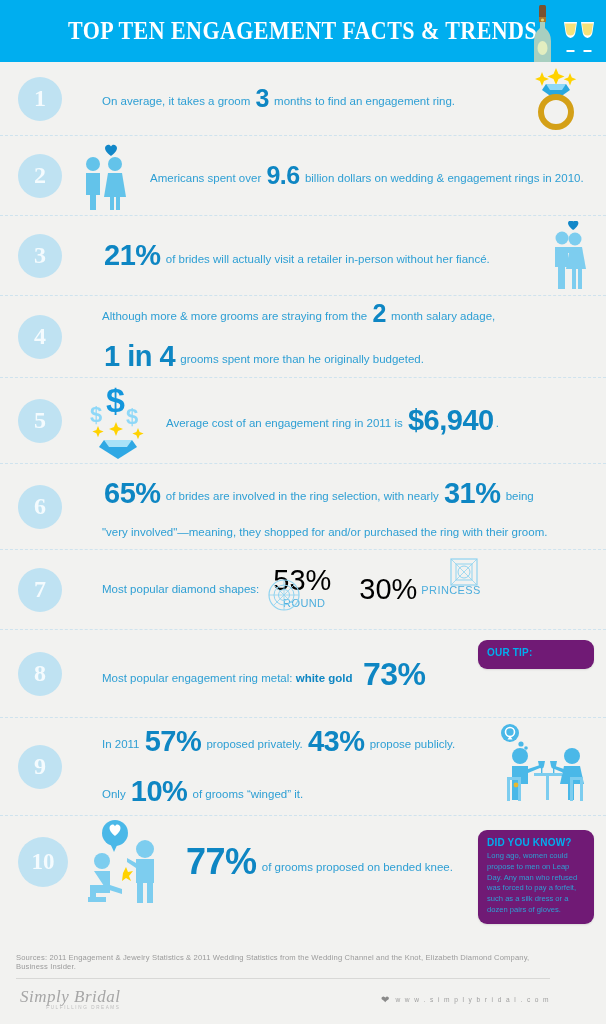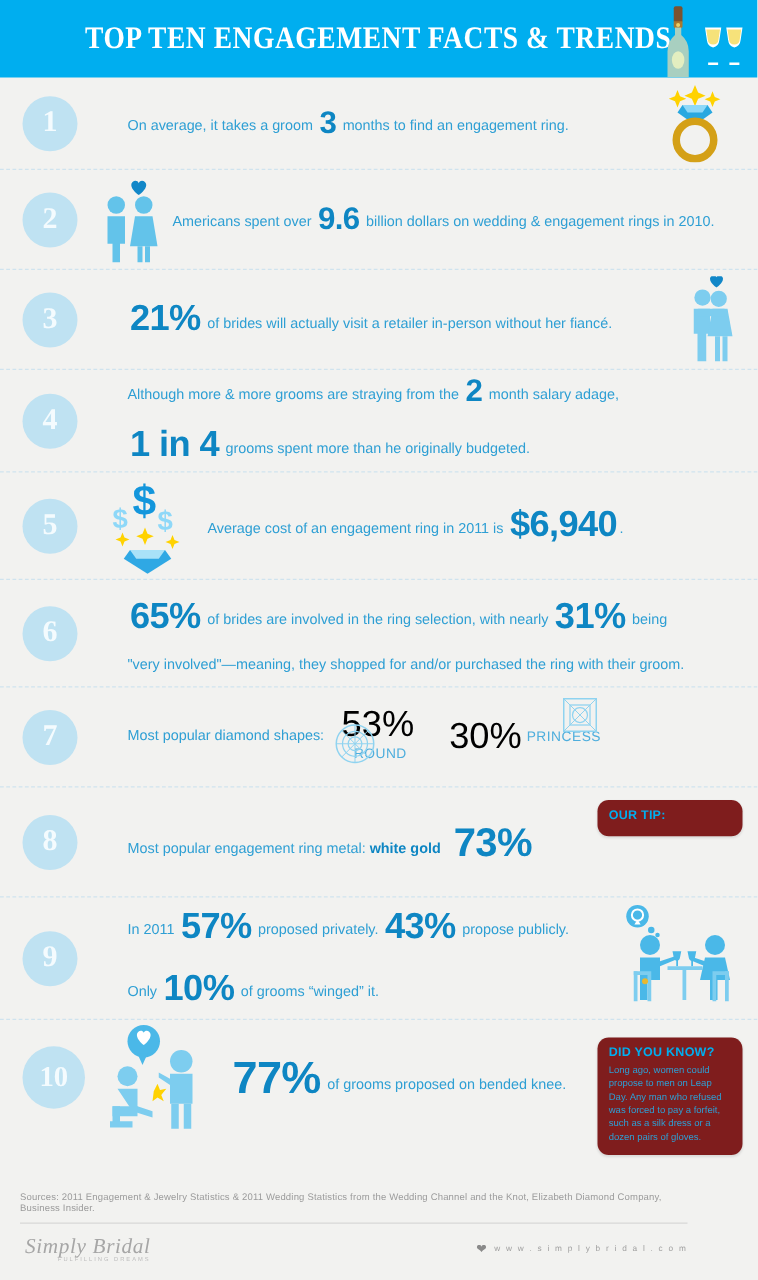--- a/index.html
+++ b/index.html
@@ -50,21 +50,21 @@
   .txt .big-xl{
     color:#0e86c3;font-weight:bold;font-size:29px;
     vertical-align:-3px;padding:0 2px;letter-spacing:-.5px;
   }
   .txt .bold{font-weight:bold;color:#0e86c3;}
   .smallcaps{font-size:11px;color:#4eaedd;letter-spacing:.4px;}
 
   
   .callout{
     position:absolute;right:12px;width:116px;
-    background:#7f1d1d;border-radius:9px;
+    background:#701a75;border-radius:9px;
     padding:7px 8px 8px 9px;box-sizing:border-box;
     box-shadow:0 1px 2px rgba(0,0,0,.10);
   }
   .callout-title{
     color:#00AEEF;font-weight:bold;font-size:10px;
     letter-spacing:.2px;margin-bottom:3px;
   }
   .callout-text{color:#2e9fd4;font-size:7.6px;line-height:1.42;}
 
   
@@ -135,21 +135,21 @@
       <div class="body">
         <svg width="64" height="68" viewBox="0 0 64 68" style="margin-left:6px;">
           <path d="M31 6 c0 -3 4.5 -5 6 -1.5 c1.5 -3.5 6 -1.5 6 1.5 c0 4 -6 8 -6 8 s-6 -4 -6 -8 z" fill="#1287c8"></path>
           <circle cx="19" cy="22" r="7" fill="#63c3ea"></circle>
           <path d="M12 31 h14 v22 h-4 v15 h-6 v-15 h-4 z" fill="#63c3ea"></path>
           <circle cx="41" cy="22" r="7" fill="#63c3ea"></circle>
           <path d="M34 31 h14 l4 24 h-22 z" fill="#63c3ea"></path>
           <rect x="36" y="55" width="4" height="13" fill="#63c3ea"></rect>
           <rect x="42" y="55" width="4" height="13" fill="#63c3ea"></rect>
         </svg>
-        <div class="txt" style="margin-left:0;">
+        <div class="txt" style="margin-left:12px;">
           <span>Americans spent over </span><span class="big">9.6</span><span> billion dollars on wedding &amp; engagement rings in 2010.</span>
         </div>
       </div>
     </div>
 
     <div class="fact" style="height:80px;">
       <div class="num">3</div>
       <div class="body">
         <div class="txt" style="margin-left:34px;">
           <span class="big" style="font-size:29px;">21%</span><span>  of brides will actually visit a retailer in-person without her fiancé.</span>

